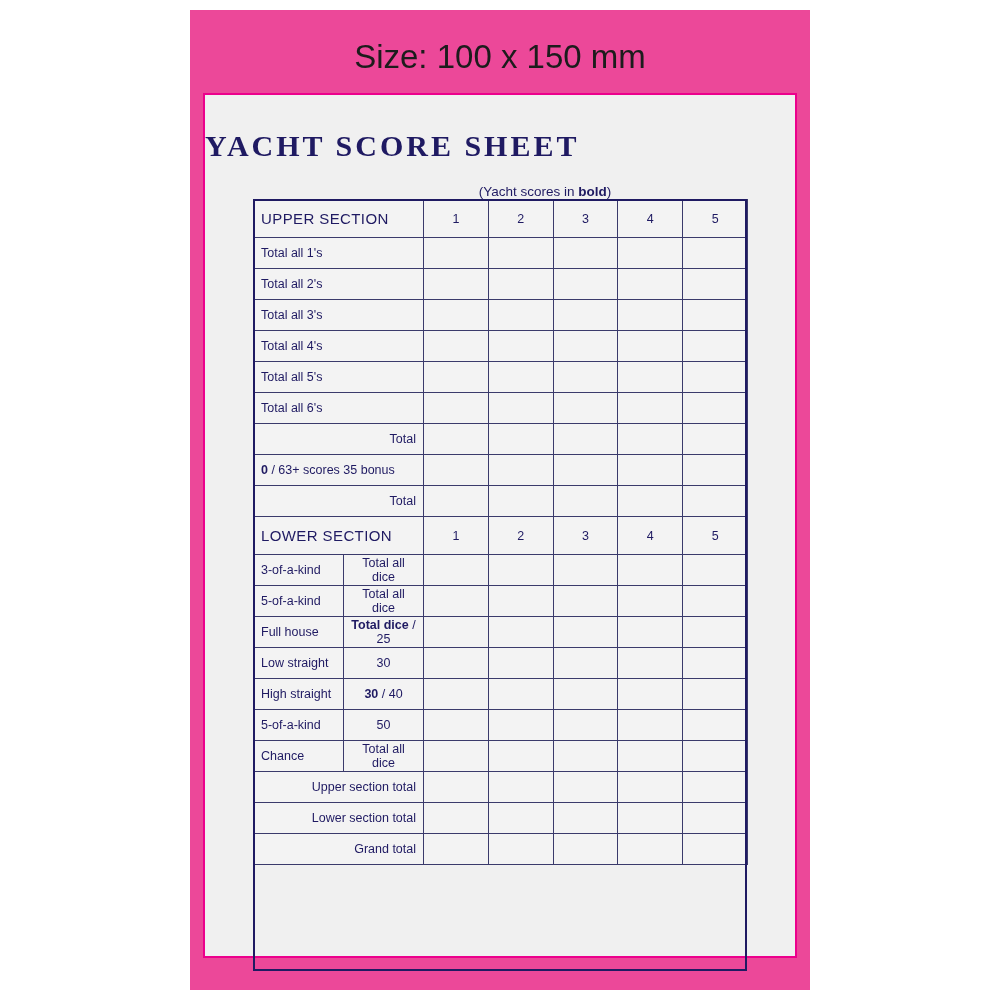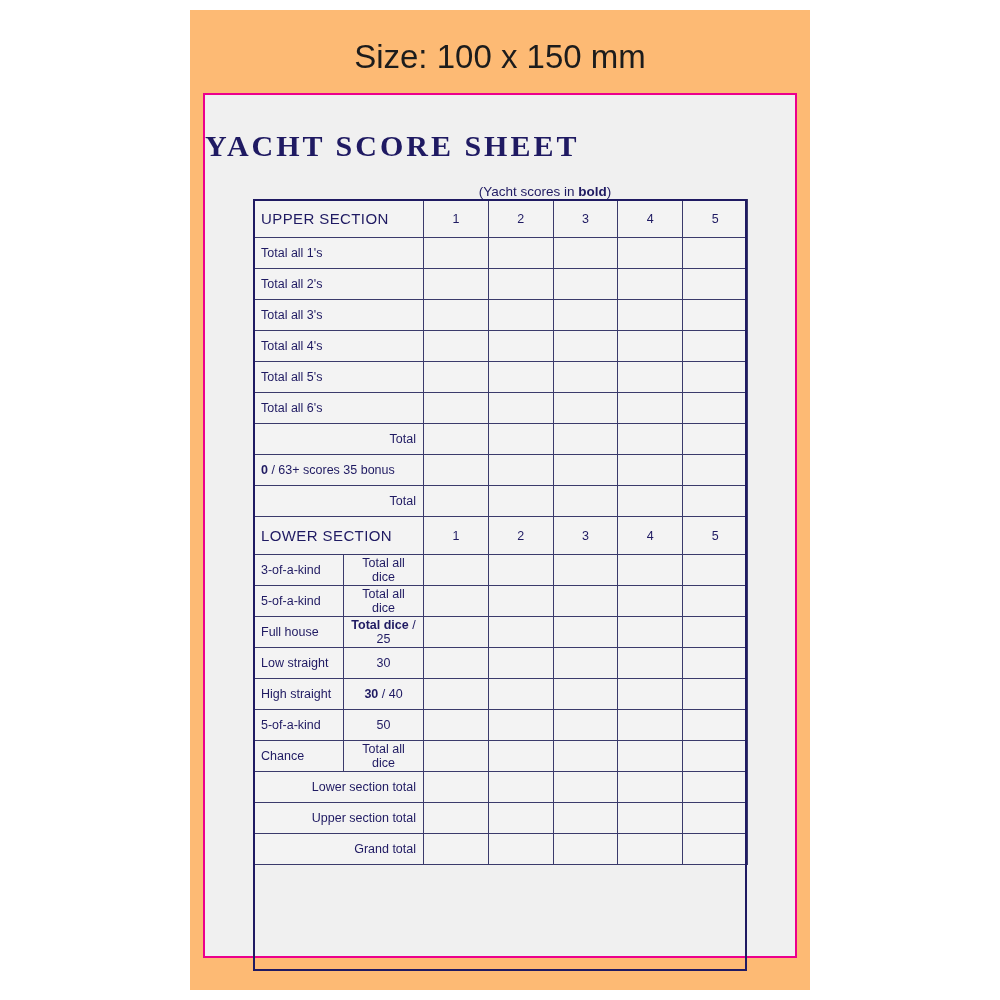--- a/index.html
+++ b/index.html
@@ -12,21 +12,21 @@
     height: 1000px;
     font-family: "Liberation Sans", sans-serif;
     position: relative;
   }
   #page {
     position: absolute;
     left: 190px;
     top: 10px;
     width: 620px;
     height: 980px;
-    background: #fdba74;
+    background: #ec4899;
   }
   .size-label {
     position: absolute;
     left: 0;
     top: 28px;
     width: 620px;
     text-align: center;
     font-size: 33px;
     color: #1c1c1c;
     font-family: "Liberation Sans", sans-serif;
@@ -283,29 +283,29 @@
         <td class="lbl">Chance</td>
         <td class="clbl">Total all dice</td>
         <td class="score-cell"></td>
         <td class="score-cell"></td>
         <td class="score-cell"></td>
         <td class="score-cell"></td>
         <td class="score-cell"></td>
       </tr>
 
       <tr>
+        <td class="rlbl" colspan="2">Upper section total</td>
+        <td class="shade"></td>
+        <td class="shade"></td>
+        <td class="shade"></td>
+        <td class="shade"></td>
+        <td class="shade"></td>
+      </tr>
+      <tr>
         <td class="rlbl" colspan="2">Lower section total</td>
-        <td class="shade"></td>
-        <td class="shade"></td>
-        <td class="shade"></td>
-        <td class="shade"></td>
-        <td class="shade"></td>
-      </tr>
-      <tr>
-        <td class="rlbl" colspan="2">Upper section total</td>
         <td class="shade"></td>
         <td class="shade"></td>
         <td class="shade"></td>
         <td class="shade"></td>
         <td class="shade"></td>
       </tr>
       <tr>
         <td class="rlbl" colspan="2">Grand total</td>
         <td class="shade"></td>
         <td class="shade"></td>

